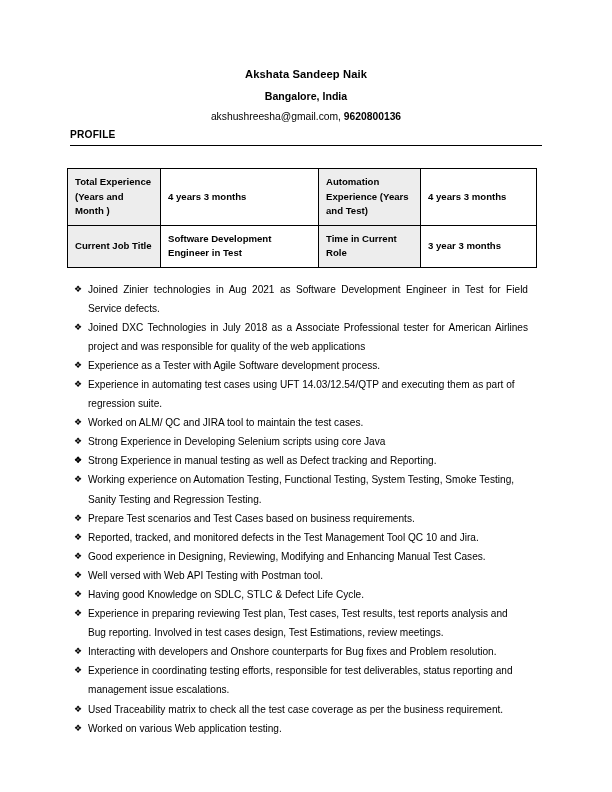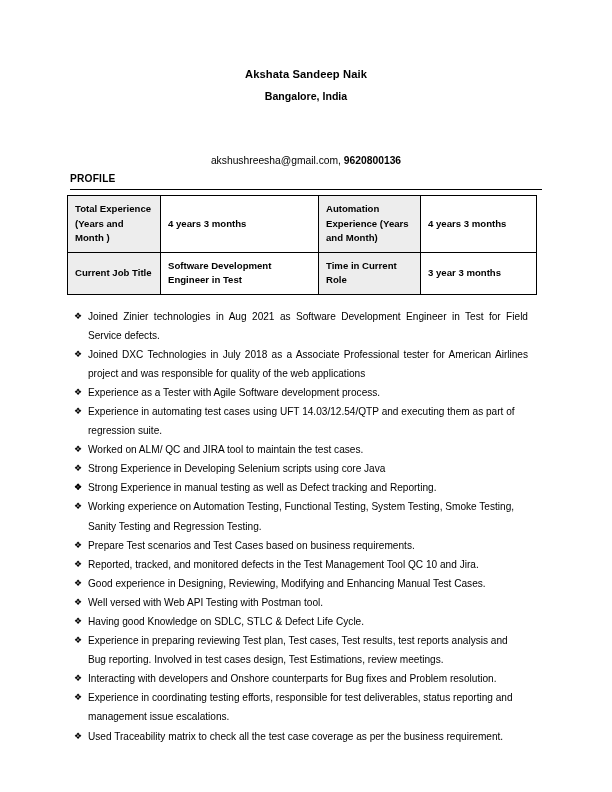--- a/index.html
+++ b/index.html
@@ -36,21 +36,20 @@
   }
   .header .location {
     font-size: 10.6px;
     font-weight: bold;
     line-height: 22px;
   }
   .header .contact {
     font-size: 10.3px;
     font-weight: normal;
     line-height: 20px;
-    margin-top: 44px;
   }
   .header .contact .phone {
     font-weight: bold;
   }
 
   
   .section-head {
     margin: 1px 0 0 70px;
     font-size: 10.2px;
     font-weight: bold;
@@ -59,21 +58,21 @@
   }
   .rule {
     margin: 3px 0 0 70px;
     width: 472px;
     height: 0;
     border-top: 1.6px solid #000000;
   }
 
   
   table.profile-table {
-    margin: 5px 0 0 67px;
+    margin: 22px 0 0 67px;
     width: 469px;
     border-collapse: collapse;
     table-layout: fixed;
   }
   table.profile-table td {
     border: 1px solid #000000;
     padding: 6px 7px 6px 7px;
     vertical-align: middle;
     font-size: 9.6px;
     line-height: 14.5px;
@@ -142,21 +141,21 @@
     <colgroup>
       <col class="c1">
         <col class="c2">
         <col class="c3">
         <col class="c4">
     </colgroup>
     <tbody>
       <tr>
         <td class="lbl">Total Experience (Years and Month )</td>
         <td class="val">4 years 3 months</td>
-        <td class="lbl">Automation Experience (Years and Month)</td>
+        <td class="lbl">Automation Experience (Years and Test)</td>
         <td class="val">4 years 3 months</td>
       </tr>
       <tr>
         <td class="lbl">Current Job Title</td>
         <td class="val">Software Development Engineer in Test</td>
         <td class="lbl">Time in Current Role</td>
         <td class="val">3 year 3 months</td>
       </tr>
     </tbody>
   </table>

